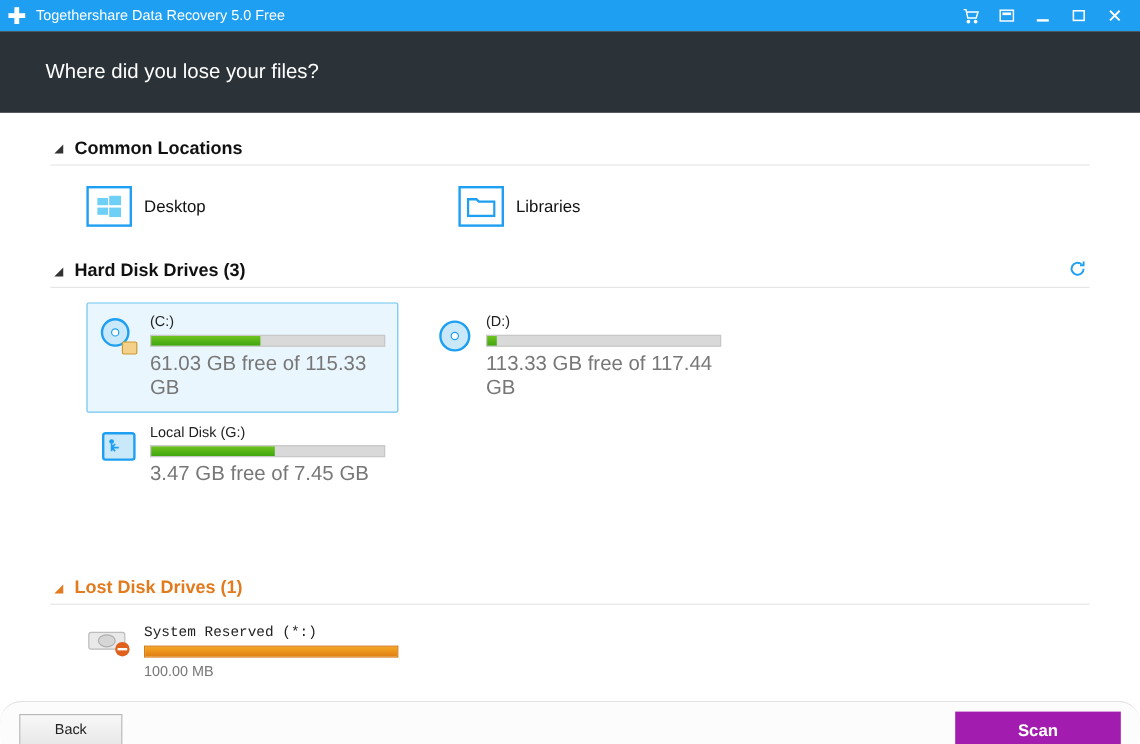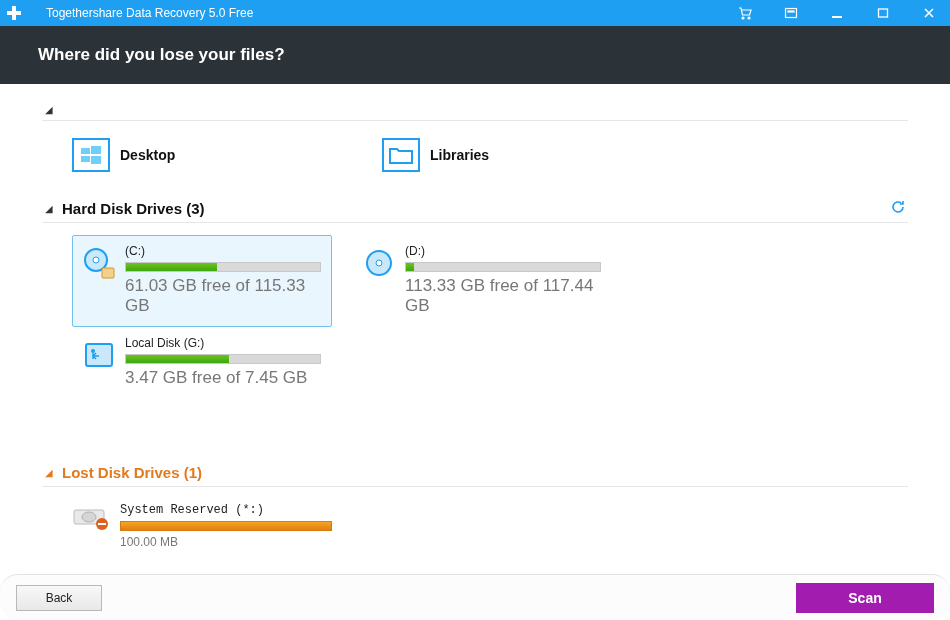--- a/index.html
+++ b/index.html
@@ -7,46 +7,45 @@
 
   
   .title-bar {
     height: 26px;
     background: #1e9ff2;
     color: #fff;
     display: flex;
     align-items: center;
     padding: 0 6px 0 6px;
     font-size: 12px;
-    gap: 16px;
   }
   .title-bar .logo {
     width: 16px; height: 16px;
     margin-right: 8px;
     display: flex; align-items: center; justify-content: center;
   }
   .title-bar .title-text { flex: 0 0 auto; }
   .title-bar .spacer { flex: 1; }
   .title-bar .win-btn {
     width: 30px; height: 26px;
     display: flex; align-items: center; justify-content: center;
     cursor: pointer;
   }
   .title-bar .win-btn svg { display: block; }
 
   
   .question-bar {
-    height: 58px;
+    height: 68px;
     background: #2c3338;
     color: #fff;
     display: flex;
     align-items: center;
     padding-left: 38px;
     font-size: 17px;
-    font-weight: 700;
+    font-weight: 400;
   }
 
   
   .content {
     height: calc(620px - 26px - 58px - 46px);
     padding: 16px 42px 0 42px;
     overflow: hidden;
   }
 
   .section { margin-bottom: 18px; }
@@ -85,21 +84,21 @@
     margin-left: 30px;
     cursor: pointer;
   }
   .loc-tile .loc-icon {
     width: 38px; height: 34px;
     border: 2px solid #1e9ff2;
     margin-right: 10px;
     display: flex; align-items: center; justify-content: center;
     background: #fff;
   }
-  .loc-tile .loc-label { font-size: 14px; font-weight: 700; color: #111; }
+  .loc-tile .loc-label { font-size: 14px; font-weight: 400; color: #111; }
 
   
   .drive-tile {
     display: flex;
     width: 260px;
     padding: 8px 10px 10px 8px;
     margin-right: 20px;
     border: 1px solid transparent;
     cursor: pointer;
     border-radius: 2px;
@@ -223,20 +222,21 @@
   </span>
 </div>
 
 <div class="question-bar">Where did you lose your files?</div>
 
 <div class="content">
 
   <div class="section">
     <div class="section-header">
       <span class="toggle">◢</span>
+      <span>Common Locations</span>
     </div>
     <div class="section-body">
       <div class="loc-tile">
         <span class="loc-icon">
           <svg width="20" height="18" viewBox="0 0 20 18">
             <rect x="0" y="2" width="9" height="6" fill="#6ed0f7"></rect>
               <rect x="10" y="0" width="10" height="8" fill="#6ed0f7"></rect>
             <rect x="0" y="10" width="9" height="6" fill="#6ed0f7"></rect>
               <rect x="10" y="10" width="10" height="8" fill="#6ed0f7"></rect>
           </svg>

